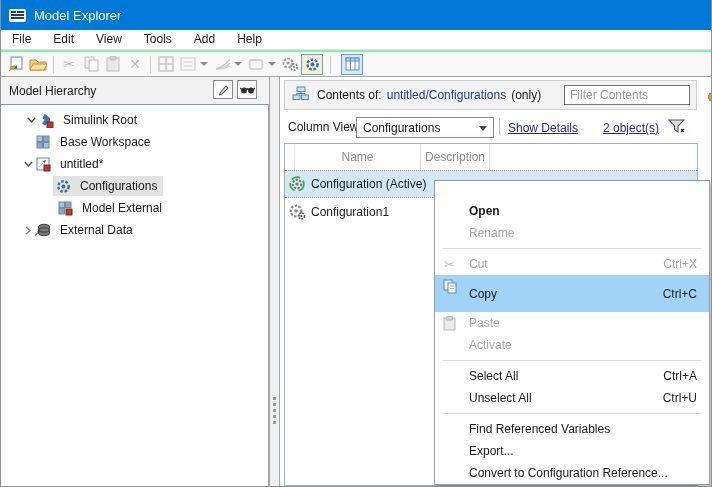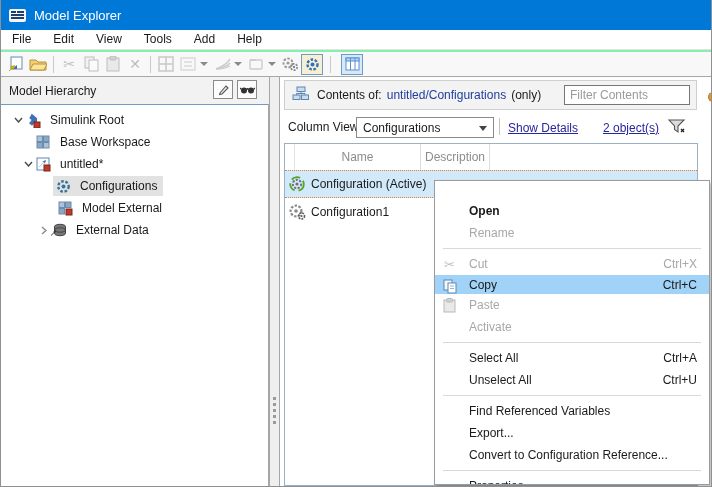--- a/index.html
+++ b/index.html
@@ -86,21 +86,21 @@
   .trow .ricon { width:17px; height:16px; position:relative; margin-right:5px; flex:none; }
   .trow.selected { background:#d2e9fa; border-top:1px dotted #e8803d; border-bottom:1px dotted #e8803d; height:28px; }
   
   .ctx-menu { position:absolute; left:433px; top:180px; width:276px; bottom:1px; background:#ffffff;
               border:1px solid #9b9b9b; box-shadow:3px 3px 4px rgba(0,0,0,0.25); overflow:hidden; padding-top:19px; }
   .mi { height:22px; display:flex; align-items:center; padding:0 12px 0 34px; position:relative; }
   .mi .mlabel { flex:1; }
   .mi .mshort { margin-left:10px; }
   .mi.disabled { color:#a8a8a8; }
   .mi.default .mlabel { font-weight:600; }
-  .mi.highlight { background:#a1d2f7; height:19px; }
+  .mi.highlight { background:#a1d2f7; height:37px; }
   .mi .micon { position:absolute; left:6px; top:3px; width:17px; height:17px; display:flex;
                align-items:center; justify-content:center; }
   .msep { height:1px; background:#d9d9d9; margin:4px 8px; }
 </style>
 </head>
 <body>
 
 <div class="window">
 
   <div class="titlebar">
@@ -227,21 +227,21 @@
               <circle cx="11" cy="5.5" r="3" fill="#333"></circle>
             <path d="M6.5 4.5 q1 -1.5 2 0" fill="none" stroke="#333" stroke-width="1.4"></path>
             <line x1="0" y1="3" x2="1.5" y2="4.5" stroke="#333" stroke-width="1.2"></line>
               <line x1="15" y1="3" x2="13.5" y2="4.5" stroke="#333" stroke-width="1.2"></line>
             </svg>
         </span>
       </div>
 
       <div class="tree-box">
 
-        <div class="tree-row" style="padding-left:10px;">
+        <div class="tree-row" style="padding-left:23px;">
           <span class="chev">
             <svg width="9" height="6">
                 <polyline points="1,1 4.5,5 8,1" fill="none" stroke="#4a4a4a" stroke-width="1.4"></polyline>
               </svg>
             </span>
           <span class="ticon">
             <svg width="15" height="15">
                 <path d="M2 3 h7 l4 5 l-3 0 l0 4 l-4 0 l0 -4 l-3 0 z" fill="#3f6fb5" transform="rotate(40 7 7)"></path>
               <rect x="8" y="9" width="6" height="6" fill="#c0392b" stroke="#7e241a"></rect>
               </svg>
@@ -294,21 +294,21 @@
             <svg width="15" height="15">
                 <rect x="1" y="1" width="5.5" height="5.5" fill="#aac2da" stroke="#6d8cab"></rect>
               <rect x="7.5" y="1" width="5.5" height="5.5" fill="#8aa7c6" stroke="#6d8cab"></rect>
               <rect x="1" y="7.5" width="5.5" height="5.5" fill="#8aa7c6" stroke="#6d8cab"></rect>
               <rect x="8" y="8" width="6" height="6" fill="#c0392b" stroke="#7e241a"></rect>
               </svg>
             </span>
           <span class="tlabel">Model External</span>
         </div>
 
-        <div class="tree-row" style="padding-left:36px;">
+        <div class="tree-row" style="padding-left:20px;">
           <span class="chev">
             <svg width="6" height="9">
                 <polyline points="1,1 5,4.5 1,8" fill="none" stroke="#8a8a8a" stroke-width="1.4"></polyline>
               </svg>
             </span>
           <span class="ticon">
             <svg width="16" height="14">
                 <ellipse cx="9" cy="3.5" rx="5.5" ry="2.2" fill="#777" stroke="#444"></ellipse>
               <path d="M3.5 3.5 v7 a5.5 2.2 0 0 0 11 0 v-7" fill="#777" stroke="#444"></path>
               <ellipse cx="9" cy="7" rx="5.5" ry="2.2" fill="none" stroke="#444"></ellipse>

